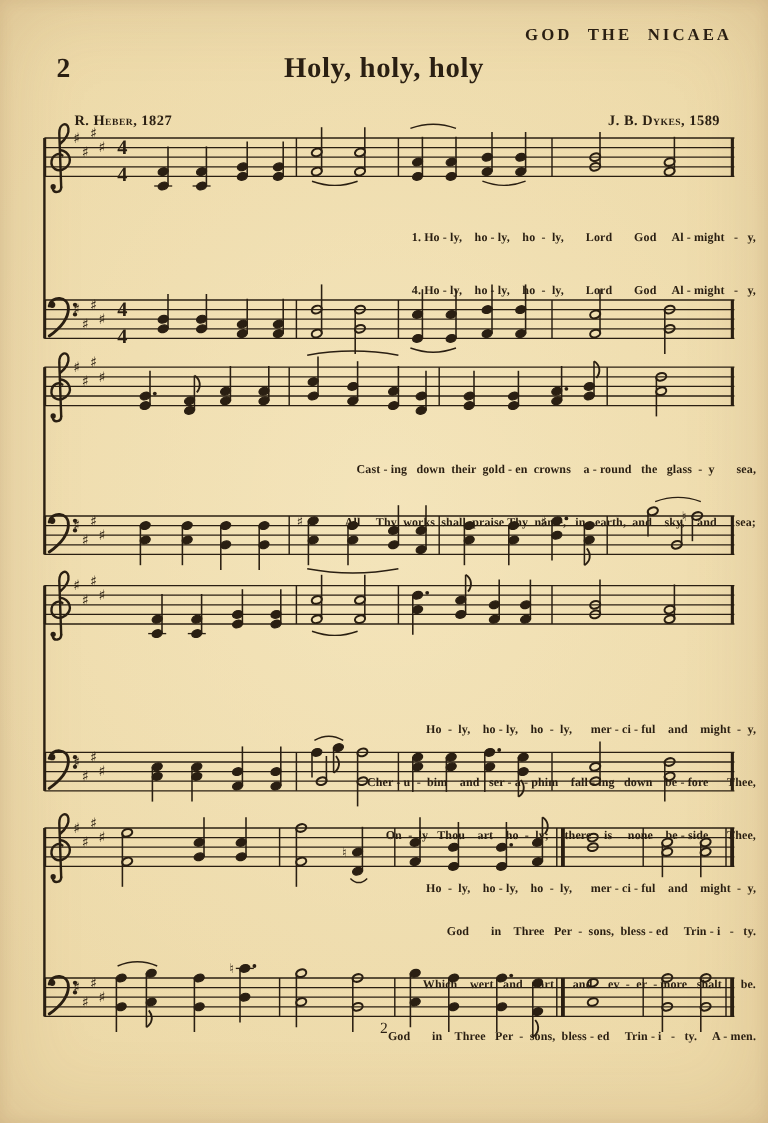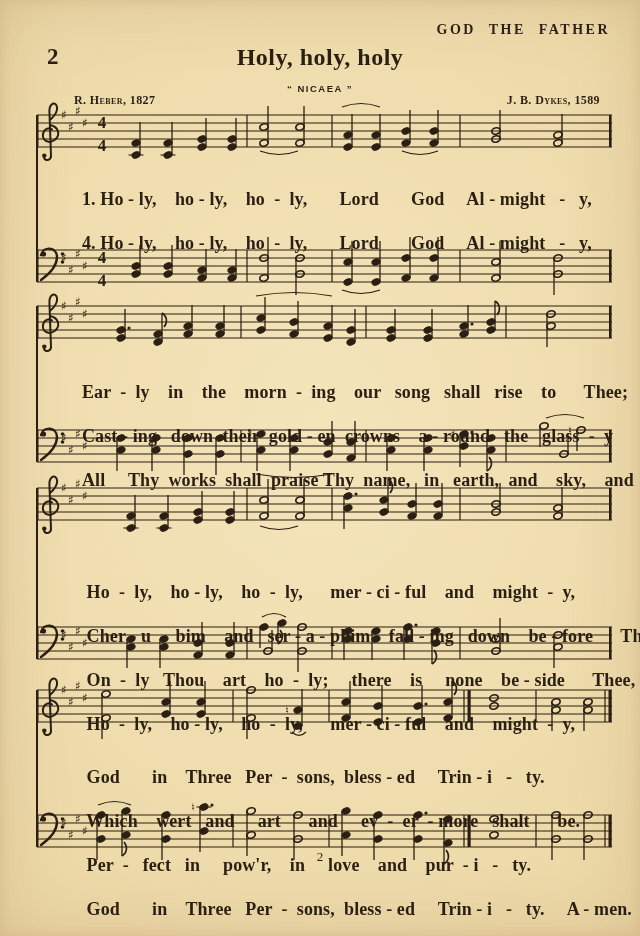--- a/index.html
+++ b/index.html
@@ -24,74 +24,71 @@
     position:absolute;top:44px;left:0;right:0;text-align:center;
     font-size:24px;font-weight:700;letter-spacing:.5px;
   }
   .tune{
     position:absolute;top:83px;left:0;right:0;text-align:center;
     font-size:9.5px;font-weight:700;letter-spacing:1.5px;
     font-family:"Liberation Sans","DejaVu Sans",sans-serif;
   }
   .credit{
     position:absolute;top:93px;font-size:12px;font-weight:700;
-    font-variant:small-caps;letter-spacing:.4px;margin-left:12px;
+    font-variant:small-caps;letter-spacing:.4px;
   }
   .credit.author{left:62px;}
   .credit.composer{right:40px;}
   .verses{
     position:absolute;left:82px;width:548px;
-    font-size:18px;line-height:14.6px;font-weight:700;
-    white-space:pre;letter-spacing:.1px;
+    font-size:10px;line-height:14.6px;font-weight:700;
+    white-space:pre;letter-spacing:.1px;text-align:right;
   }
   .verses div{height:14.6px;}
   .footer-page{
     position:absolute;top:849px;left:0;right:0;text-align:center;
     font-size:13px;
   }
   .sys-connector{
     position:absolute;left:36px;width:2px;background:var(--ink,#2a1f12);
   }
   .staff-svg{position:absolute;left:36px;overflow:visible;}
   .staff-svg *{vector-effect:non-scaling-stroke;}
 </style>
 </head>
 <body>
 
 <div class="page" style="--ink: #2a1f12;">
 
-  <div class="hdr-section">GOD THE FATHER</div>
+  <div class="hdr-section">GOD THE NICAEA</div>
   <div class="hymn-number">2</div>
   <div class="title">Holy, holy, holy</div>
-  <div class="tune">“ NICAEA ”</div>
   <div class="credit author">R. Heber, 1827</div>
   <div class="credit composer">J. B. Dykes, 1589</div>
 
   <div class="verses" style="top:163px">
     <div>1. Ho - ly,    ho - ly,    ho  -  ly,       Lord       God     Al - might   -   y,</div>
     <div>4. Ho - ly,    ho - ly,    ho  -  ly,       Lord       God     Al - might   -   y,</div>
   </div>
 
   <div class="verses" style="top:356px">
-    <div>Ear  -  ly    in    the    morn  -  ing    our   song   shall   rise    to      Thee;</div>
     <div>Cast - ing   down  their  gold - en  crowns    a - round   the   glass  -  y       sea,</div>
     <div>All     Thy  works  shall  praise Thy  name,   in   earth,  and    sky,    and      sea;</div>
   </div>
 
-  <div class="verses" style="top:556px">
+  <div class="verses" style="top:573px">
     <div> Ho  -  ly,    ho - ly,    ho  -  ly,      mer - ci - ful    and    might  -  y,</div>
     <div> Cher - u  -  bim    and   ser - a - phim    fall - ing   down    be - fore      Thee,</div>
     <div> On  -  ly   Thou    art    ho  -  ly;     there    is     none    be - side      Thee,</div>
     <div> Ho  -  ly,    ho - ly,    ho  -  ly,      mer - ci - ful    and    might  -  y,</div>
   </div>
 
   <div class="verses" style="top:741px">
     <div> God       in    Three   Per  -  sons,  bless - ed     Trin - i   -   ty.</div>
     <div> Which    wert   and     art      and     ev  -  er  - more   shalt      be.</div>
-    <div> Per  -   fect   in     pow'r,    in     love    and    pur  - i   -   ty.</div>
     <div> God       in    Three   Per  -  sons,  bless - ed     Trin - i   -   ty.     A - men.</div>
   </div>
 
   <div id="music">
       <svg width="578" height="64" viewBox="0 0 578 64" class="staff-svg" style="top: 99px;">
         <line x1="1" y1="16" x2="576" y2="16" stroke="#2a1f12" stroke-width="1.1"></line>
         <line x1="1" y1="24" x2="576" y2="24" stroke="#2a1f12" stroke-width="1.1"></line>
         <line x1="1" y1="32" x2="576" y2="32" stroke="#2a1f12" stroke-width="1.1"></line>
         <line x1="1" y1="40" x2="576" y2="40" stroke="#2a1f12" stroke-width="1.1"></line>
         <line x1="1" y1="48" x2="576" y2="48" stroke="#2a1f12" stroke-width="1.1"></line>

